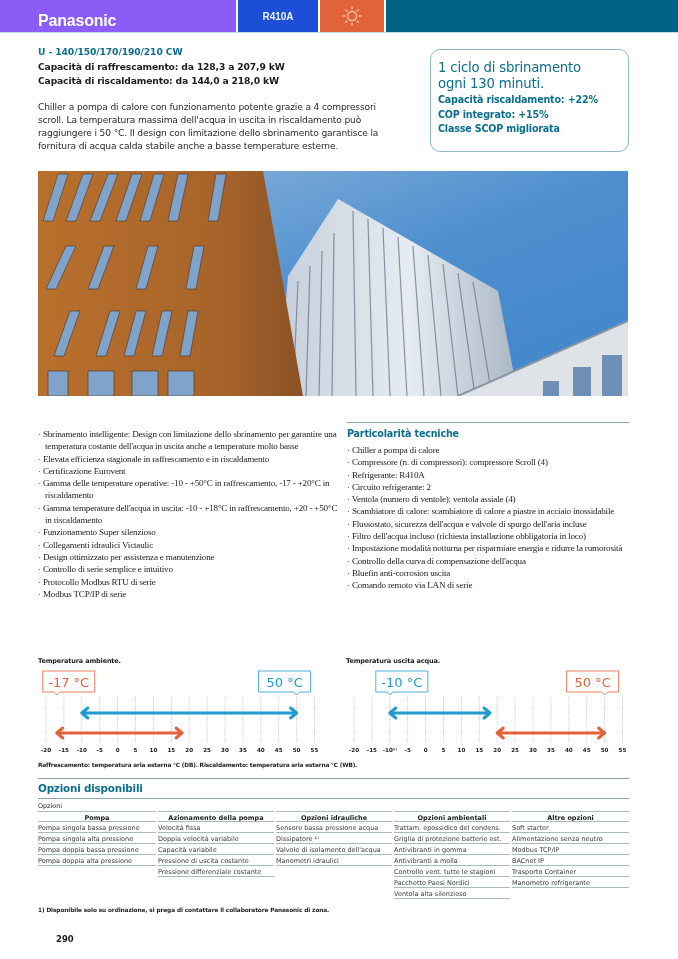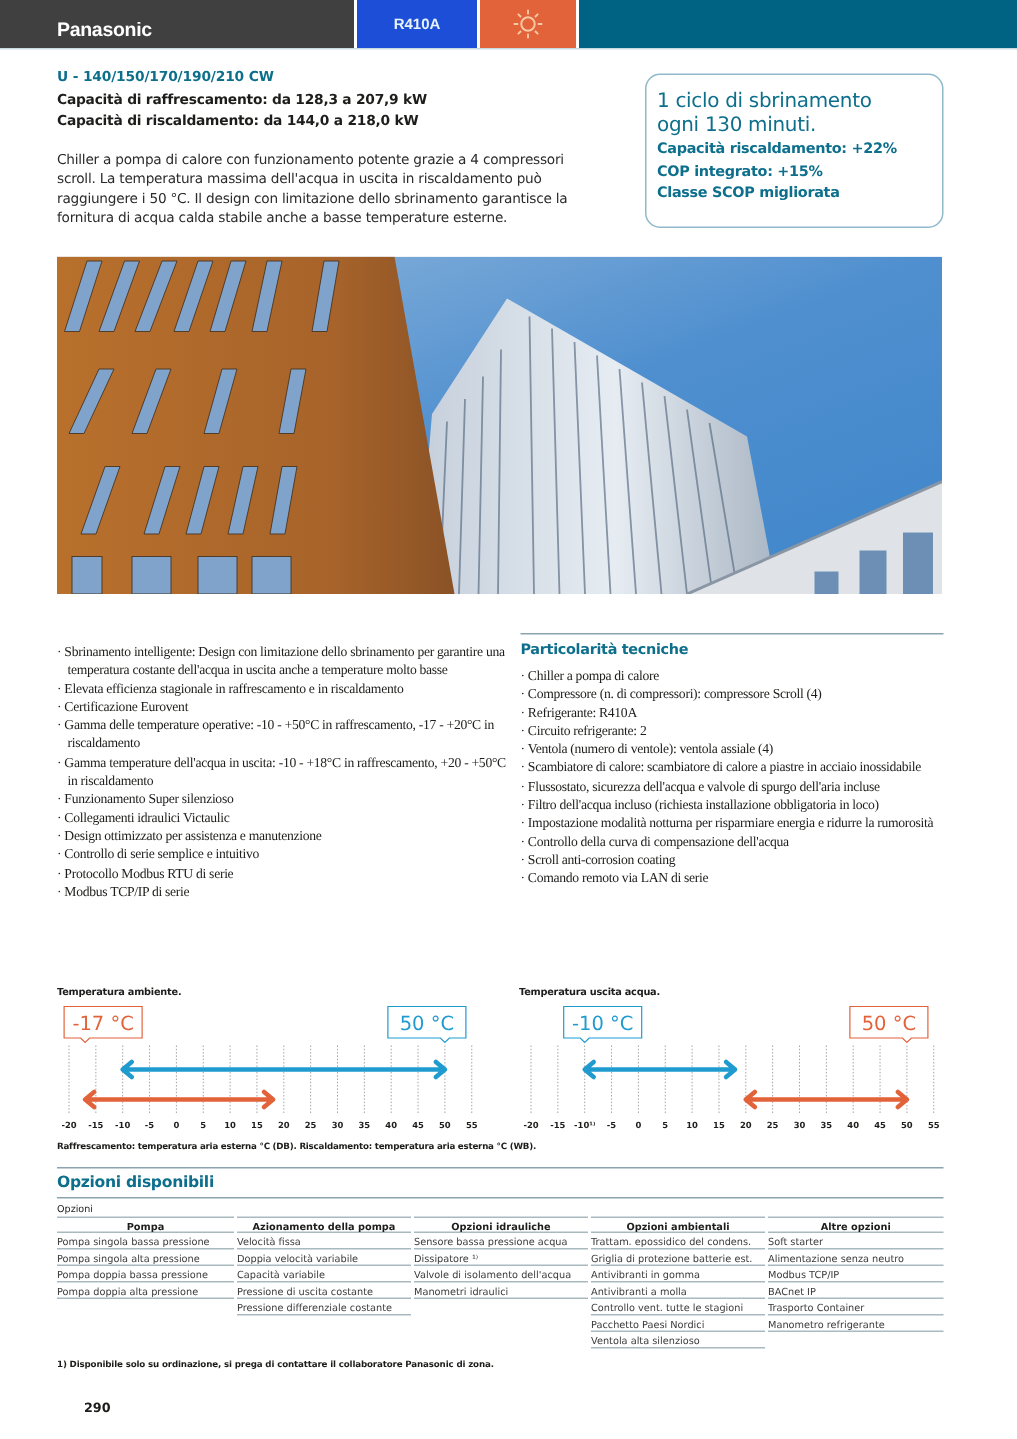--- a/index.html
+++ b/index.html
@@ -1,21 +1,21 @@
 <!DOCTYPE html>
 <html><head>
 <meta charset="utf-8">
 <style>
   * { box-sizing: border-box; margin: 0; padding: 0; }
   html, body { width: 678px; height: 959px; background: #ffffff; overflow: hidden; }
   body { font-family: "DejaVu Sans", sans-serif; color: #1d1d1b; position: relative; }
 
   
   .topbar { position: absolute; left: 0; top: 0; width: 678px; height: 32px; display: flex; }
-  .topbar .brand { width: 236px; height: 32px; background: #404040; color: #fff; font-family: "Liberation Sans", sans-serif; font-weight: bold; font-size: 13px; padding: 12px 0 0 38px; letter-spacing: -0.2px; }
+  .topbar .brand { width: 236px; height: 32px; background: #8b5cf6; color: #fff; font-family: "Liberation Sans", sans-serif; font-weight: bold; font-size: 16px; padding: 12px 0 0 38px; letter-spacing: -0.2px; }
   .topbar .gap { width: 2px; background: #fff; }
   .topbar .refr { width: 80px; height: 32px; background: #1d4ed8; color: #e6f3fa; font-family: "Liberation Sans", sans-serif; font-weight: bold; font-size: 10px; display:flex; align-items:center; justify-content:center; }
   .topbar .sun { width: 64px; height: 32px; background: #e2633a; display:flex; align-items:center; justify-content:center; }
   .topbar .rest { flex: 1; background: #006384; }
   .topline { position:absolute; left:0; top:32px; width:678px; height:1px; background:#c9dbe2; }
 
   
   .model { position:absolute; left:38px; top:46px; font-size:9.2px; font-weight:bold; color:#0d6f8c; letter-spacing:-0.1px; }
   .cap { position:absolute; left:38px; font-size:9.2px; font-weight:bold; color:#1d1d1b; letter-spacing:-0.15px; }
   .cap.c1 { top:61px; } .cap.c2 { top:75px; }
@@ -195,21 +195,21 @@
   <li>Chiller a pompa di calore</li>
   <li>Compressore (n. di compressori): compressore Scroll (4)</li>
   <li>Refrigerante: R410A</li>
   <li>Circuito refrigerante: 2</li>
   <li>Ventola (numero di ventole): ventola assiale (4)</li>
   <li>Scambiatore di calore: scambiatore di calore a piastre in acciaio inossidabile</li>
   <li>Flussostato, sicurezza dell'acqua e valvole di spurgo dell'aria incluse</li>
   <li>Filtro dell'acqua incluso (richiesta installazione obbligatoria in loco)</li>
   <li>Impostazione modalità notturna per risparmiare energia e ridurre la rumorosità</li>
   <li>Controllo della curva di compensazione dell'acqua</li>
-  <li>Scroll anti-corrosion coating</li>
+  <li>Bluefin anti-corrosion uscita</li>
   <li>Comando remoto via LAN di serie</li>
 </ul>
 
 <div class="chart c-left">
   <div class="chart-title">Temperatura ambiente.</div>
 <svg width="290" height="110">
       <line x1="8" x2="8" y1="42" y2="88" stroke="#9a9a9a" stroke-width="0.6" stroke-dasharray="1,1.2"></line>
       <text x="8" y="97" text-anchor="middle" font-size="5.6" font-weight="bold" fill="#1d1d1b" font-family="DejaVu Sans, sans-serif">-20</text>
       <line x1="25.9" x2="25.9" y1="42" y2="88" stroke="#9a9a9a" stroke-width="0.6" stroke-dasharray="1,1.2"></line>
       <text x="25.9" y="97" text-anchor="middle" font-size="5.6" font-weight="bold" fill="#1d1d1b" font-family="DejaVu Sans, sans-serif">-15</text>

